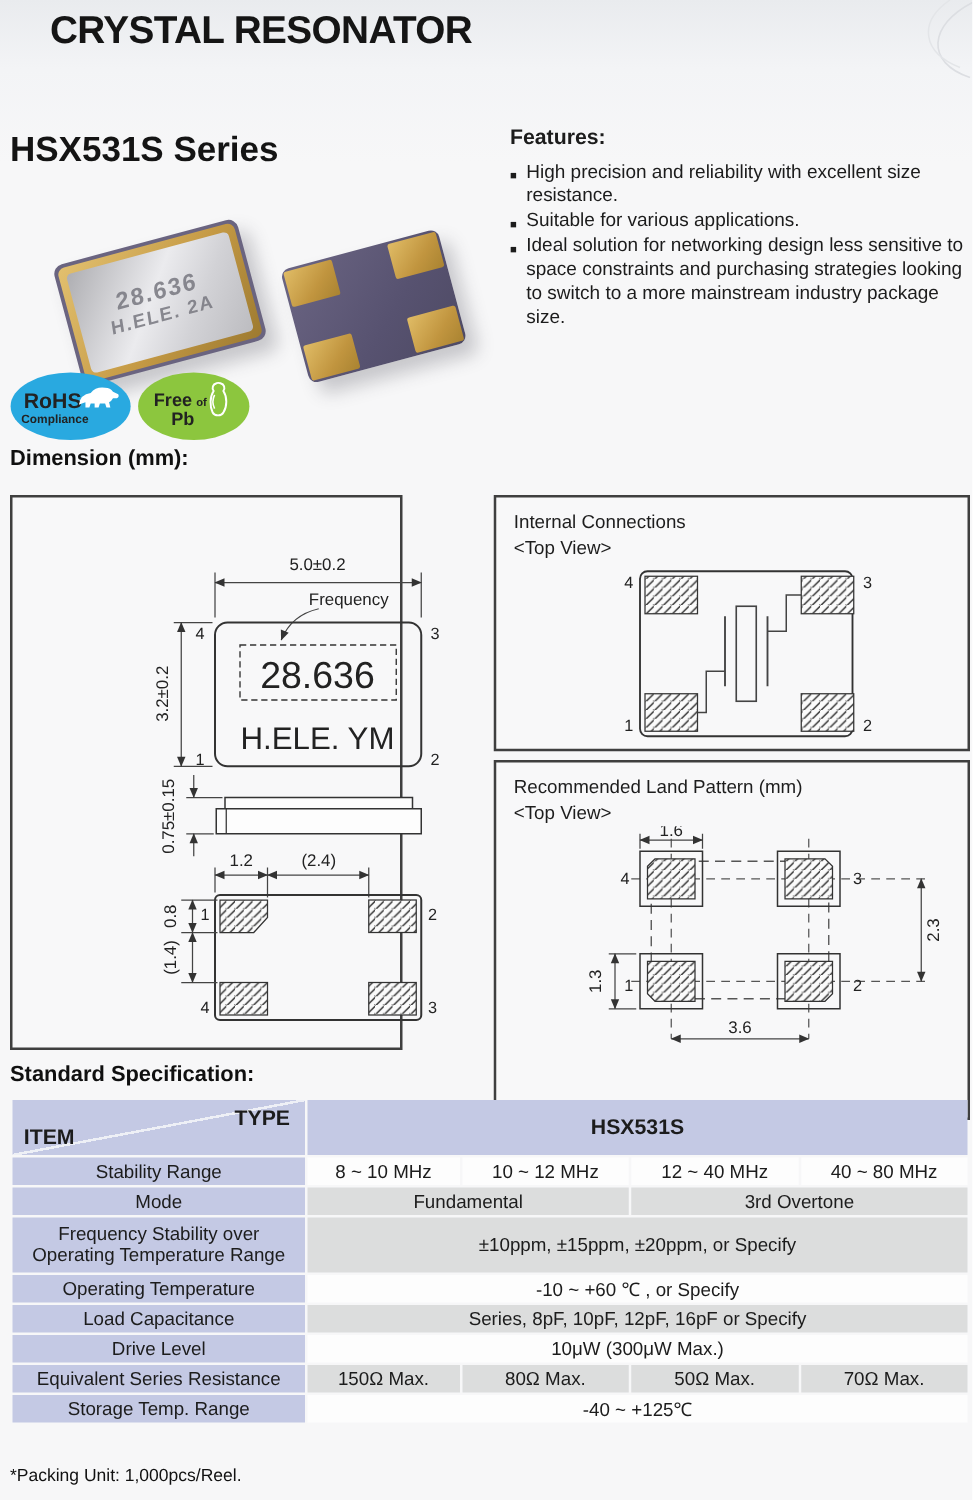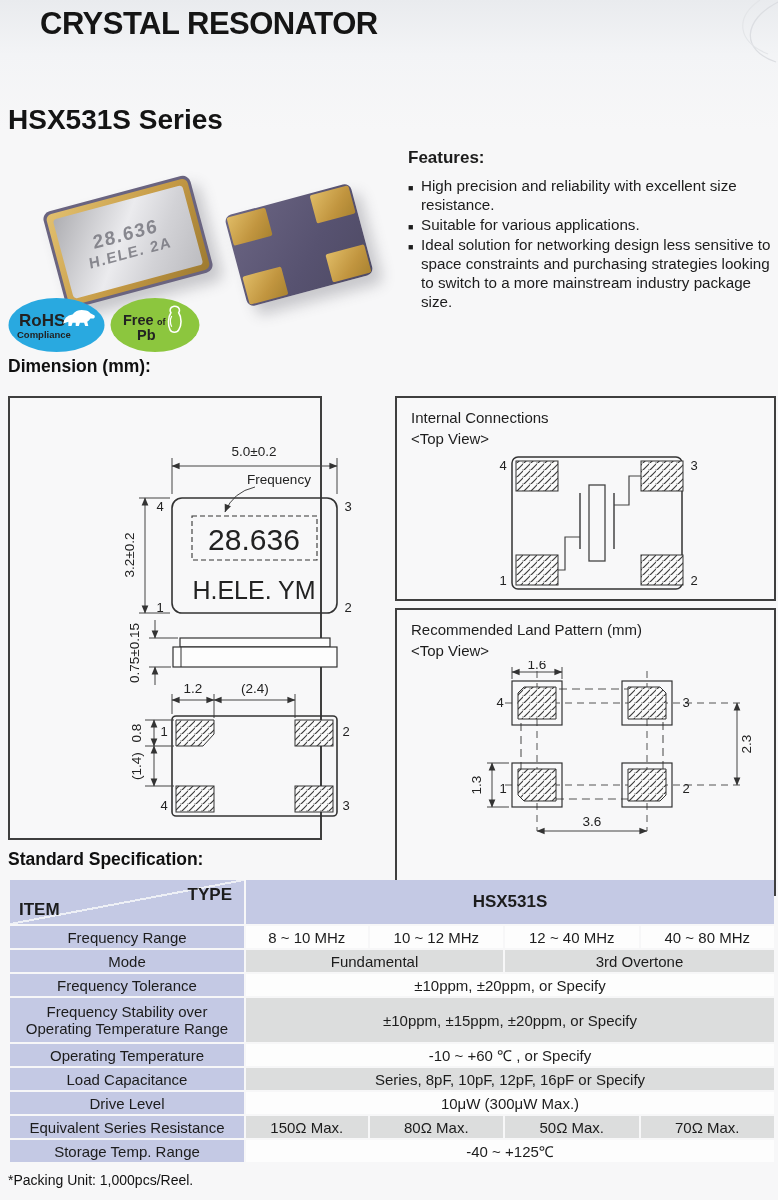--- a/index.html
+++ b/index.html
@@ -13,21 +13,21 @@
   .page-title { position:absolute; left:8px; top:6px; font-size:31px; font-weight:bold;
                 color:#151515; letter-spacing:-0.5px;margin-left:32px; }
   .blue-bar { position:absolute; left:0; top:60px; width:778px; height:23px;
               background:var(--accent-blue,#1f88c7); color:#fff; font-size:17px; font-weight:bold;
               line-height:22px; padding-left:8px; }
   .blue-bar::after { content:""; position:absolute; right:0; top:0; bottom:0; width:9px;
               background:#7d97aa; }
   .series-title { position:absolute; left:8px; top:104px; font-size:28px; font-weight:bold; color:#141414; }
 
   .features { position:absolute; left:408px; top:100px; width:366px; }
-  .features-head { font-size:17px; font-weight:bold; margin-bottom:8px;margin-top:48px; }
+  .features-head { font-size:17px; font-weight:bold; margin-bottom:8px; }
   .f-item { position:relative; padding-left:13px; font-size:15.2px; line-height:19px; margin-bottom:1px; }
   .f-item .bullet { position:absolute; left:0; top:3px; font-size:9px; }
 
   
   .photos { position:absolute; left:0; top:0; }
   .chip { position:absolute; border-radius:8px; box-shadow:7px 11px 14px rgba(60,60,70,0.25); }
   .chip1 { left:52px; top:192px; width:152px; height:100px; transform:rotate(-15deg); background:#6a6480; }
   .chip1 .frame { position:absolute; inset:3px; border-radius:6px;
                   background:linear-gradient(135deg,#e2c06f,#c59a45 55%,#9d7a30); }
   .chip1 .lid { position:absolute; inset:9px; border-radius:4px; overflow:hidden;
@@ -305,34 +305,30 @@
       </colgroup>
     <tbody>
     <tr>
       <td class="head-diag">
         <span class="type-lbl">TYPE</span>
         <span class="item-lbl">ITEM</span>
       </td>
       <td class="head-model" colspan="4">HSX531S</td>
     </tr>
     <tr>
-      <td class="item-cell">Frequency Range</td>
+      <td class="item-cell">Stability Range</td>
       <td class="w" colspan="1">8 ~ 10 MHz</td>
       <td class="w" colspan="1">10 ~ 12 MHz</td>
       <td class="w" colspan="1">12 ~ 40 MHz</td>
       <td class="w" colspan="1">40 ~ 80 MHz</td>
     </tr>
     <tr>
       <td class="item-cell">Mode</td>
       <td class="g" colspan="2">Fundamental</td>
       <td class="g" colspan="2">3rd Overtone</td>
-    </tr>
-    <tr>
-      <td class="item-cell">Frequency Tolerance</td>
-      <td class="w" colspan="4">±10ppm, ±20ppm, or Specify</td>
     </tr>
     <tr class="row-tall">
       <td class="item-cell">Frequency Stability over Operating Temperature Range</td>
       <td class="g" colspan="4">±10ppm, ±15ppm, ±20ppm, or Specify</td>
     </tr>
     <tr>
       <td class="item-cell">Operating Temperature</td>
       <td class="w" colspan="4">-10 ~ +60 ℃ , or Specify</td>
     </tr>
     <tr>

